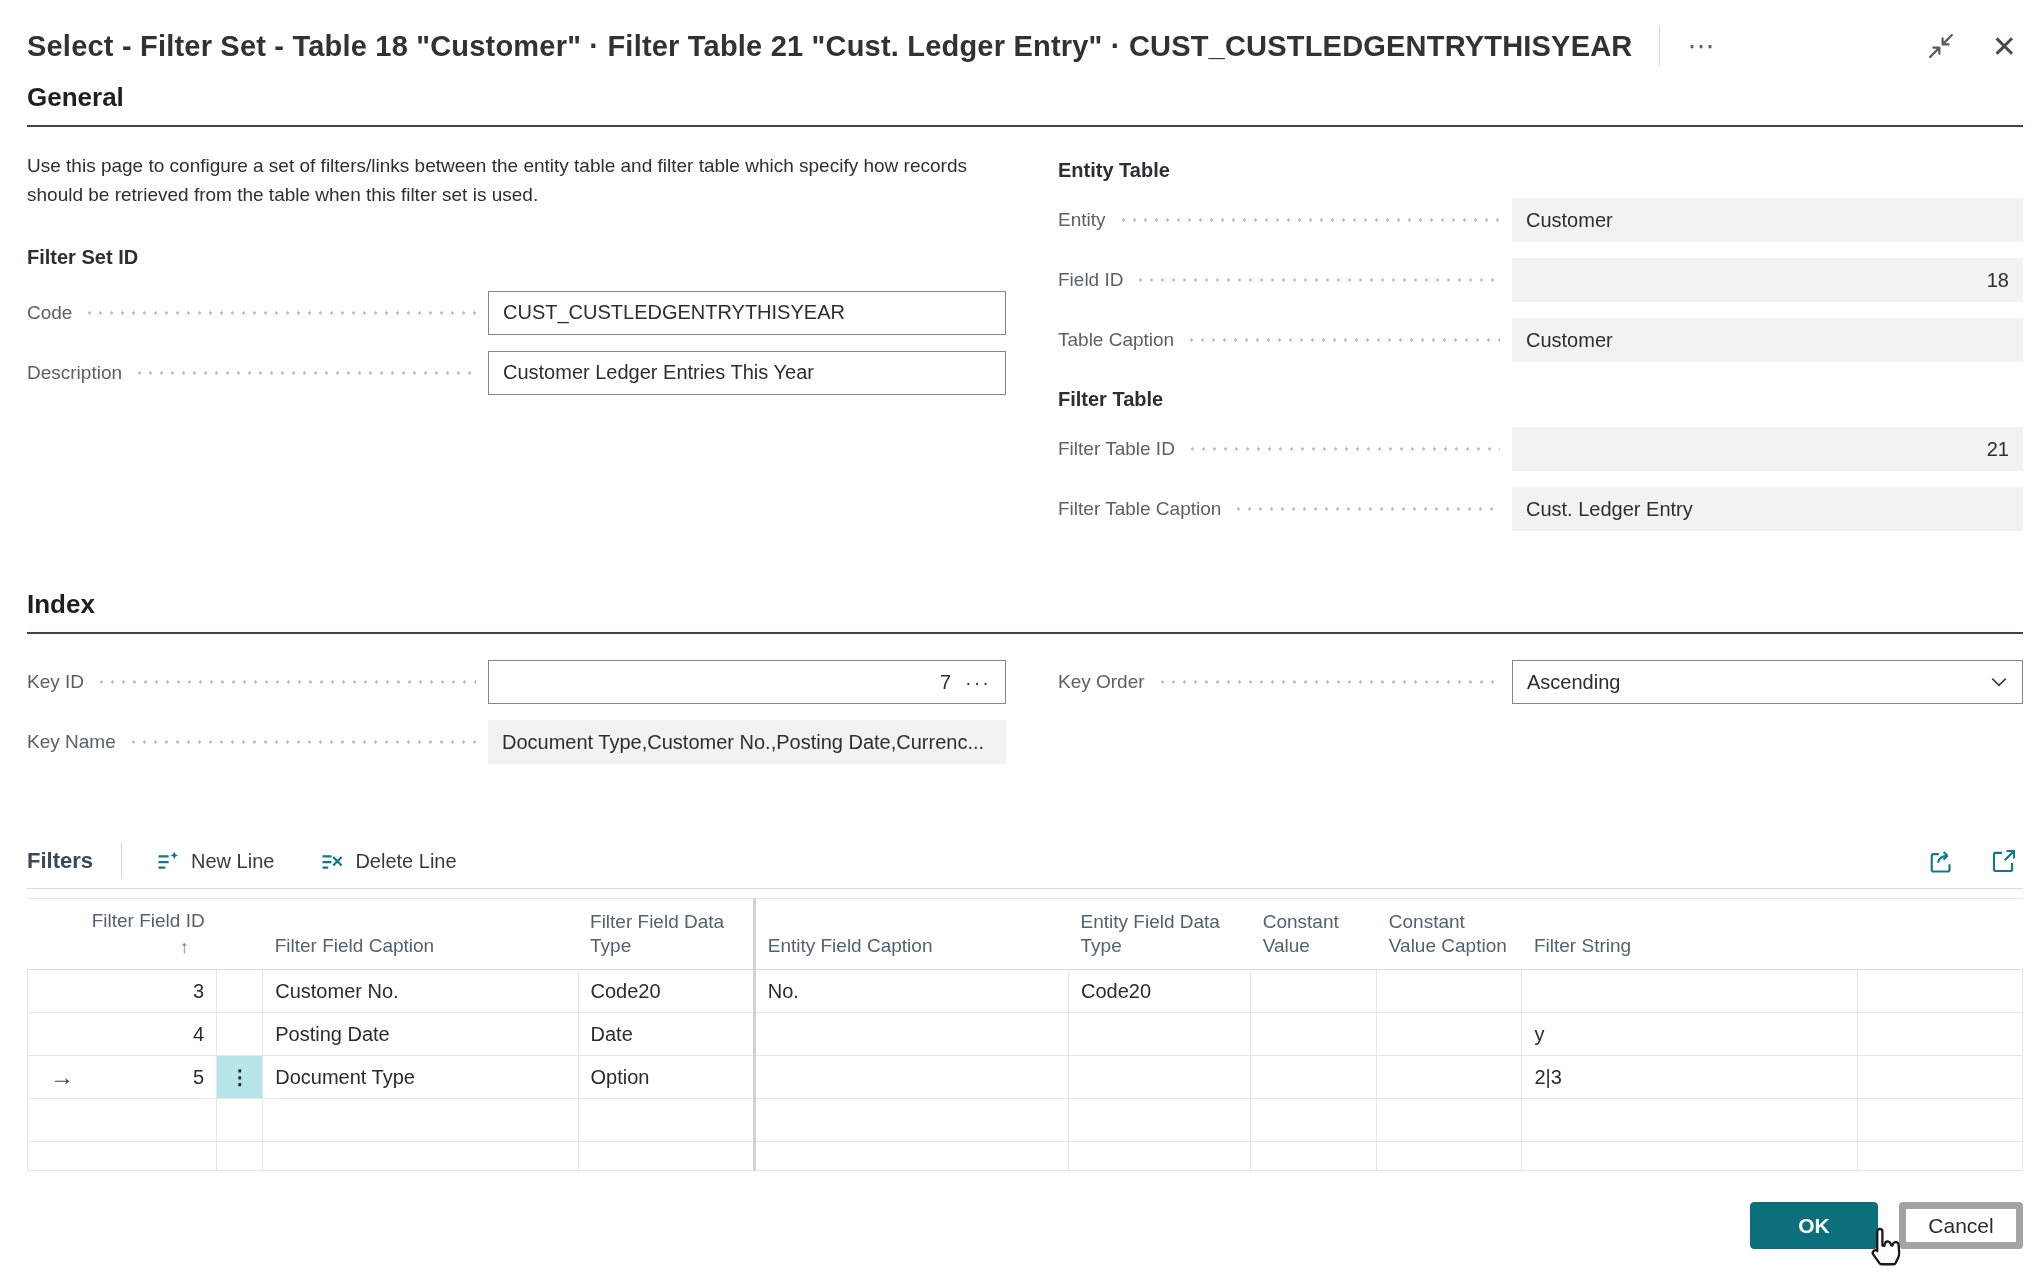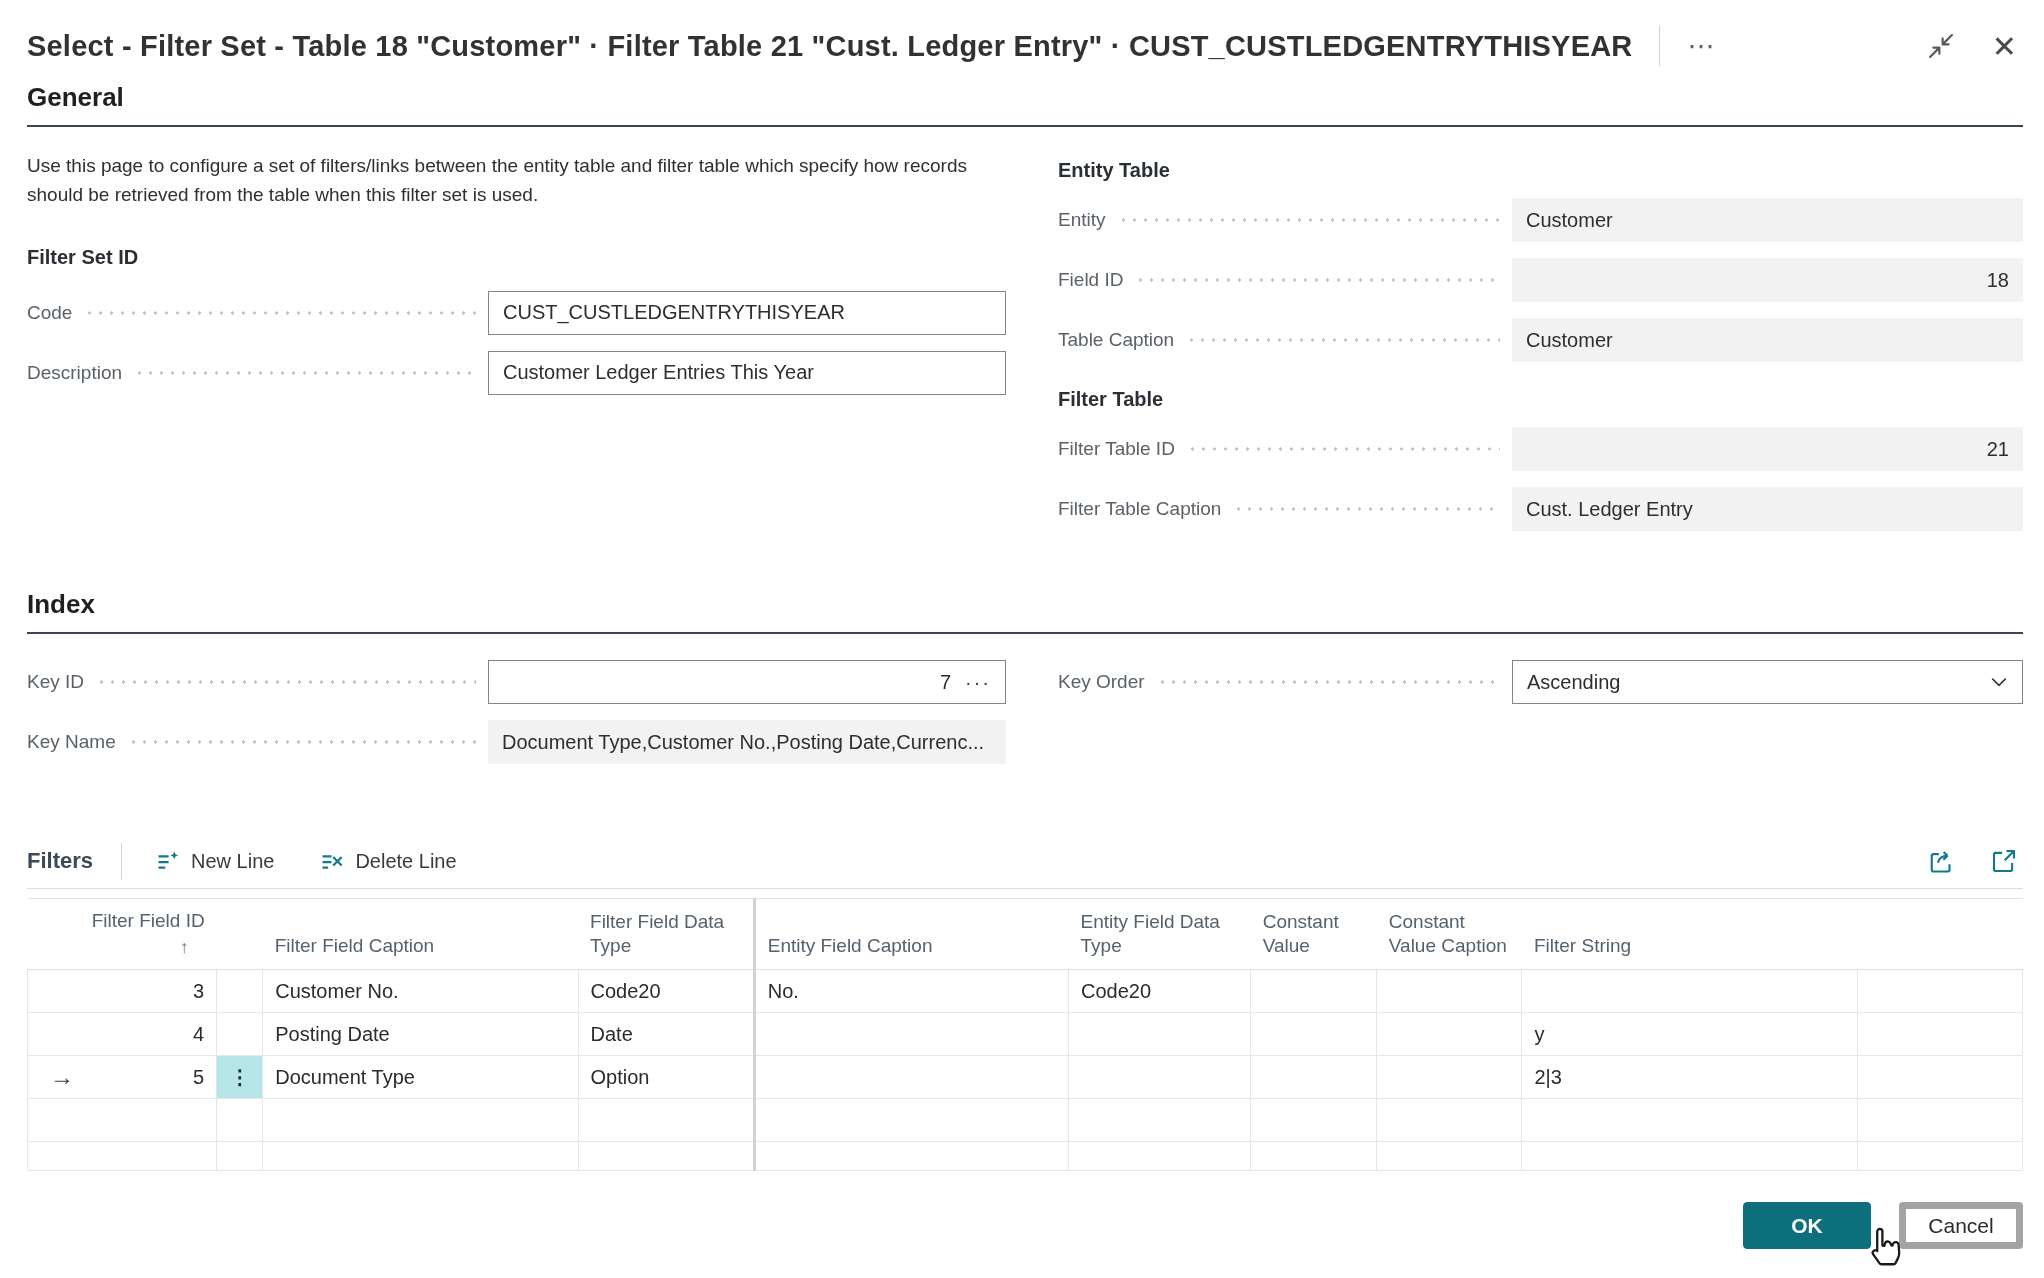--- a/index.html
+++ b/index.html
@@ -78,21 +78,21 @@
   .grid tr:last-child td { height:29px; }
   .grid .freeze { border-right:3px solid #d2d2d2 !important; }
   .grid td.al-right { text-align:right; }
   .idflex { display:flex; align-items:center; }
   .rowarrow { font-size:24px; color:#3f3f3f; line-height:1; width:34px; }
   .idnum { margin-left:auto; }
   .grid td.sel { background:#b6e6ea; text-align:center; padding:0; color:#1f2c38;
                  font-size:20px; font-weight:700; letter-spacing:0; }
 
   
-  .footer { display:flex; justify-content:flex-end; gap:28px; margin-top:31px; }
+  .footer { display:flex; justify-content:flex-end; gap:21px; margin-top:31px; }
   .btn { height:47px; border-radius:4px; font-family:"Liberation Sans", sans-serif;
          font-size:21px; cursor:pointer; }
   .btn-ok { width:128px; background:#0d6f7c; color:#fff; border:1px solid #0d6f7c; font-weight:700; }
   .btn-cancel { width:124px; background:#fff; color:#2b2b2b; border:7px solid #a3a3a3; }
 
   .cursor { position:absolute; left:1862px; top:1224px; width:46px; height:46px; pointer-events:none; }
 </style>
 </head>
 <body>
 

